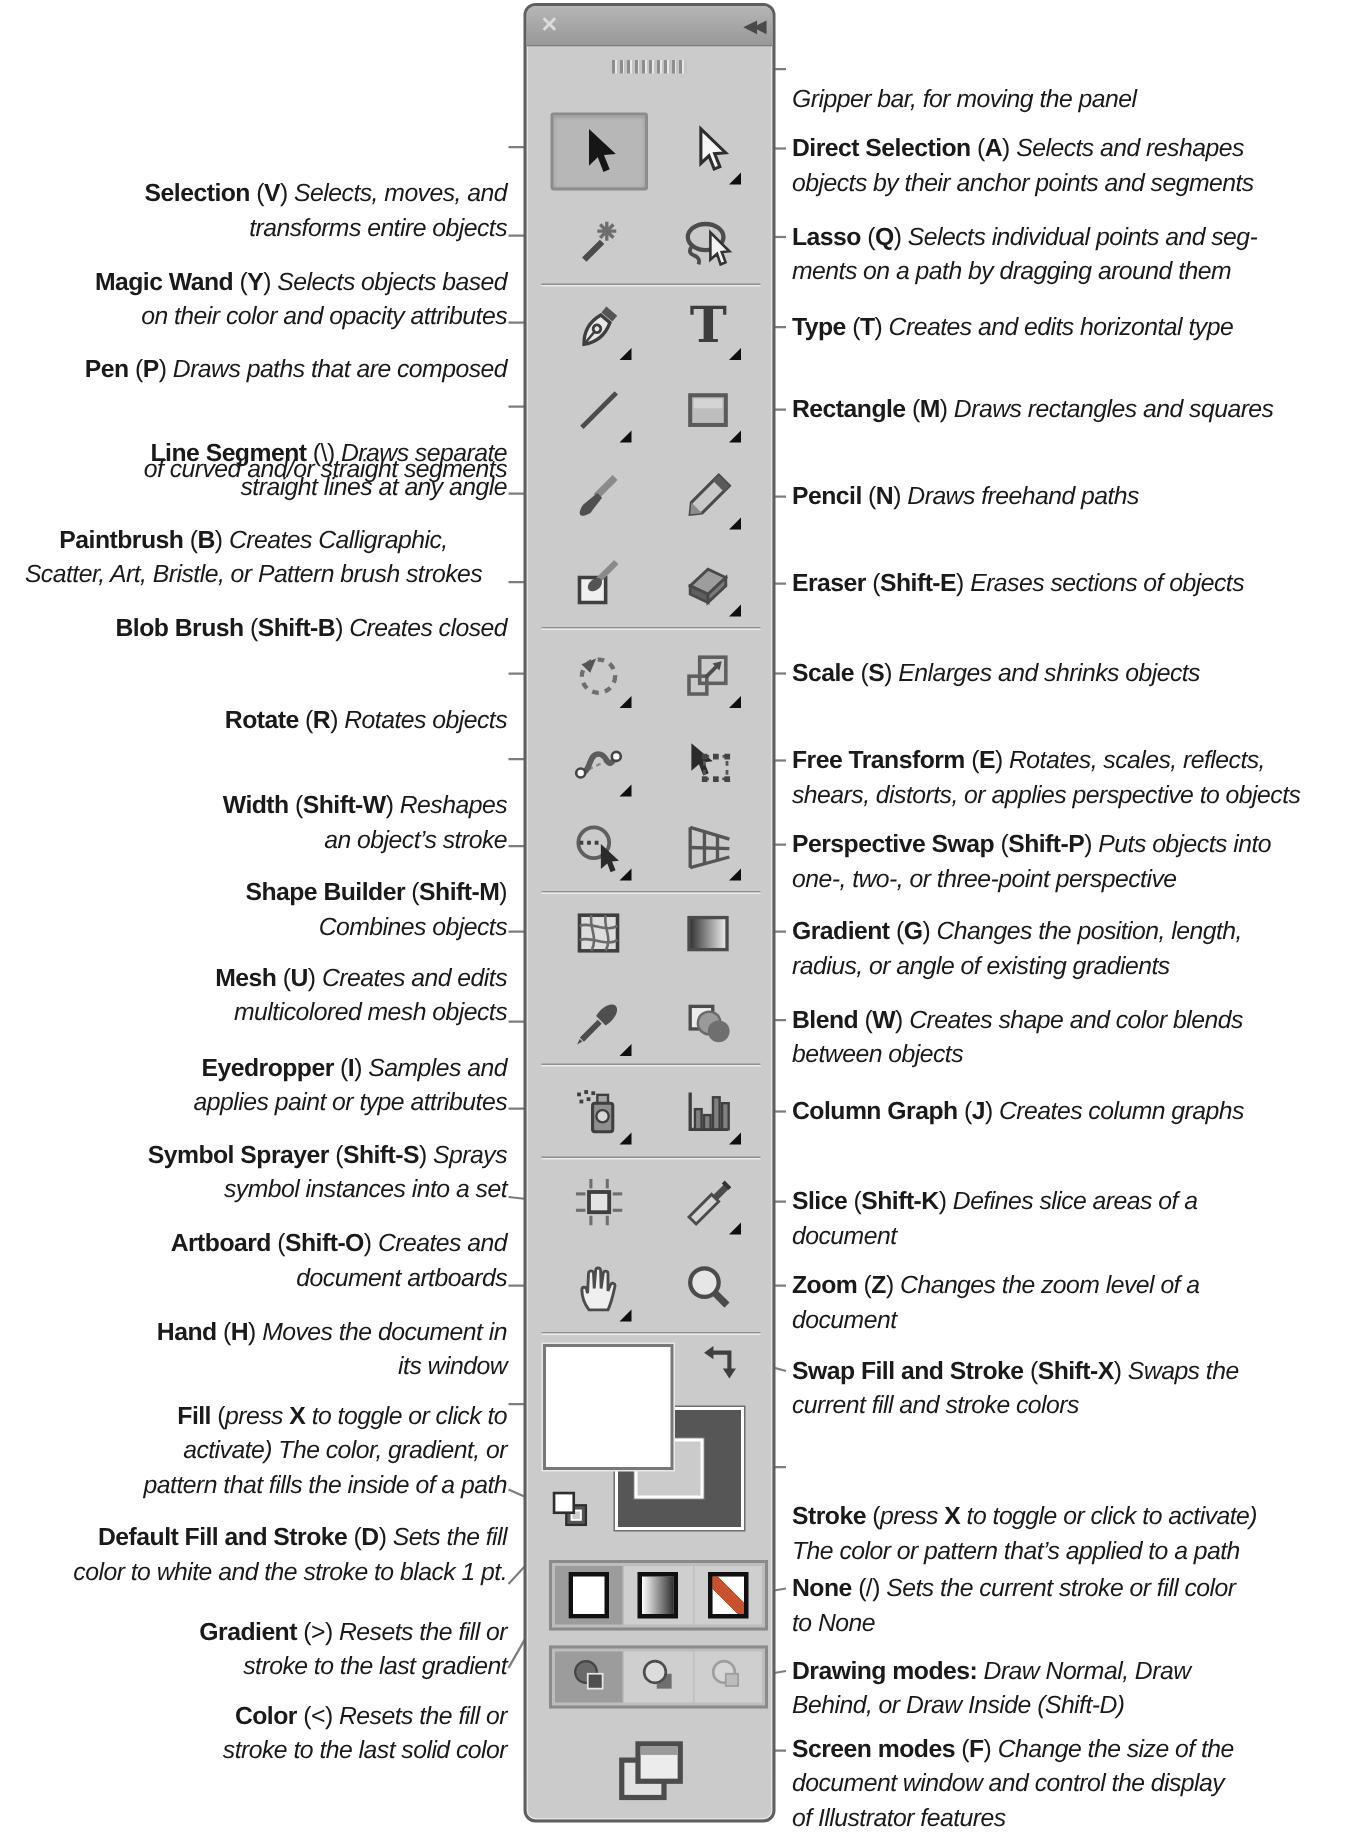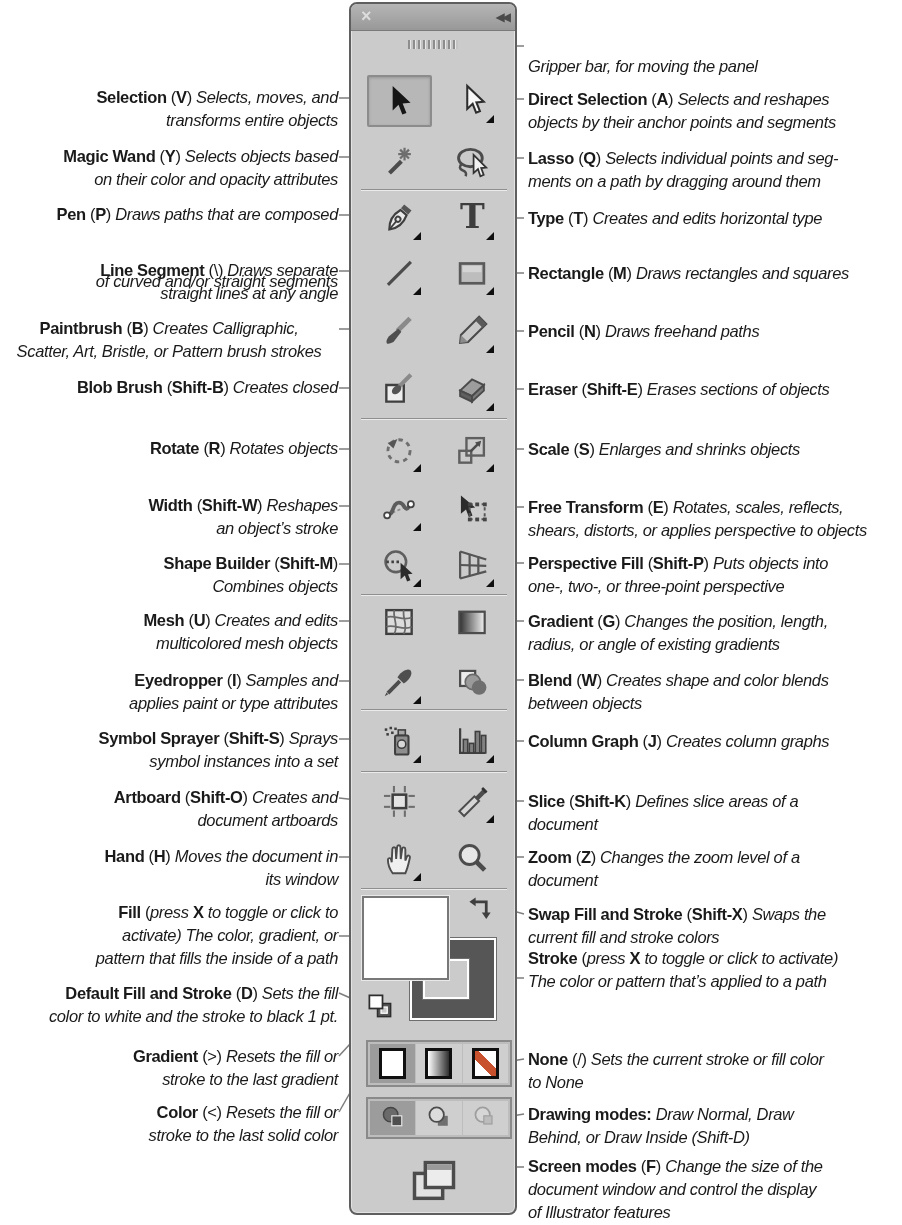--- a/index.html
+++ b/index.html
@@ -15,21 +15,21 @@
        font-size:16.5px;letter-spacing:-0.35px;color:var(--text);}
   .s-b{font-weight:700}
   .s-i{font-style:italic}
   .s-r{font-weight:400}
   #connectors{position:absolute;left:0;top:0;width:902px;height:1225px;pointer-events:none;}
   
   #ann-left,#ann-right{position:absolute;top:0;height:1225px;}
   #ann-left{left:0;width:338px;}
   #ann-right{left:528px;width:374px;}
   .ann{position:absolute;width:100%;display:flex;flex-direction:column;}
-  #ann-left .ann{align-items:flex-end;}
+  #ann-left .ann{align-items:flex-end;margin-top:32px;}
   #ann-right .ann{align-items:flex-start;}
   .ann-line{white-space:nowrap;height:23px;line-height:23px;}
   
   #panel{position:absolute;left:349px;top:2px;width:168px;height:1213px;
          background:var(--panel-body);border:2px solid var(--panel-border);
          border-radius:8px;box-shadow:inset 0 0 0 1px #e3e3e3;}
   #titlebar{position:absolute;left:0;top:0;width:100%;height:27px;
             background:linear-gradient(var(--titlebar-top),var(--titlebar-bottom));
             border-bottom:1px solid #7a7a7a;border-radius:6px 6px 0 0;}
   #close-btn{position:absolute;left:10px;top:2px;font-weight:700;font-size:18px;color:#dcdcdc;
@@ -225,21 +225,21 @@
       <div class="ann-line"><span class="s-b">Eraser</span><span class="s-r"> (</span><span class="s-b">Shift-E</span><span class="s-r">) </span><span class="s-i">Erases sections of objects</span></div>
     </div>
     <div class="ann" style="top: 496px;">
       <div class="ann-line"><span class="s-b">Free Transform</span><span class="s-r"> (</span><span class="s-b">E</span><span class="s-r">) </span><span class="s-i">Rotates, scales, reflects,</span></div>
       <div class="ann-line"><span class="s-i">shears, distorts, or applies perspective to objects</span></div>
     </div>
     <div class="ann" style="top: 438px;">
       <div class="ann-line"><span class="s-b">Scale</span><span class="s-r"> (</span><span class="s-b">S</span><span class="s-r">) </span><span class="s-i">Enlarges and shrinks objects</span></div>
     </div>
     <div class="ann" style="top: 552px;">
-      <div class="ann-line"><span class="s-b">Perspective Fill</span><span class="s-r"> (</span><span class="s-b">Shift-P</span><span class="s-r">) </span><span class="s-i">Puts objects into</span></div>
+      <div class="ann-line"><span class="s-b">Perspective Swap</span><span class="s-r"> (</span><span class="s-b">Shift-P</span><span class="s-r">) </span><span class="s-i">Puts objects into</span></div>
       <div class="ann-line"><span class="s-i">one-, two-, or three-point perspective</span></div>
     </div>
     <div class="ann" style="top: 610px;">
       <div class="ann-line"><span class="s-b">Gradient</span><span class="s-r"> (</span><span class="s-b">G</span><span class="s-r">) </span><span class="s-i">Changes the position, length,</span></div>
       <div class="ann-line"><span class="s-i">radius, or angle of existing gradients</span></div>
     </div>
     <div class="ann" style="top: 669px;">
       <div class="ann-line"><span class="s-b">Blend</span><span class="s-r"> (</span><span class="s-b">W</span><span class="s-r">) </span><span class="s-i">Creates shape and color blends</span></div>
       <div class="ann-line"><span class="s-i">between objects</span></div>
     </div>
@@ -251,21 +251,21 @@
       <div class="ann-line"><span class="s-i">document</span></div>
     </div>
     <div class="ann" style="top: 846px;">
       <div class="ann-line"><span class="s-b">Zoom</span><span class="s-r"> (</span><span class="s-b">Z</span><span class="s-r">) </span><span class="s-i">Changes the zoom level of a</span></div>
       <div class="ann-line"><span class="s-i">document</span></div>
     </div>
     <div class="ann" style="top: 903px;">
       <div class="ann-line"><span class="s-b">Swap Fill and Stroke</span><span class="s-r"> (</span><span class="s-b">Shift-X</span><span class="s-r">) </span><span class="s-i">Swaps the</span></div>
       <div class="ann-line"><span class="s-i">current fill and stroke colors</span></div>
     </div>
-    <div class="ann" style="top: 947px;">
+    <div class="ann" style="top: 1000px;">
       <div class="ann-line"><span class="s-b">Stroke</span><span class="s-r"> (</span><span class="s-i">press </span><span class="s-b">X</span><span class="s-i"> to toggle or click to activate)</span></div>
       <div class="ann-line"><span class="s-i">The color or pattern that’s applied to a path</span></div>
     </div>
     <div class="ann" style="top: 1048px; justify-content: center;">
       <div class="ann-line"><span class="s-b">None</span><span class="s-r"> (/) </span><span class="s-i">Sets the current stroke or fill color</span></div>
       <div class="ann-line"><span class="s-i">to None</span></div>
     </div>
     <div class="ann" style="top: 1103px;">
       <div class="ann-line"><span class="s-b">Drawing modes:</span><span class="s-i"> Draw Normal, Draw</span></div>
       <div class="ann-line"><span class="s-i">Behind, or Draw Inside (Shift-D)</span></div>

